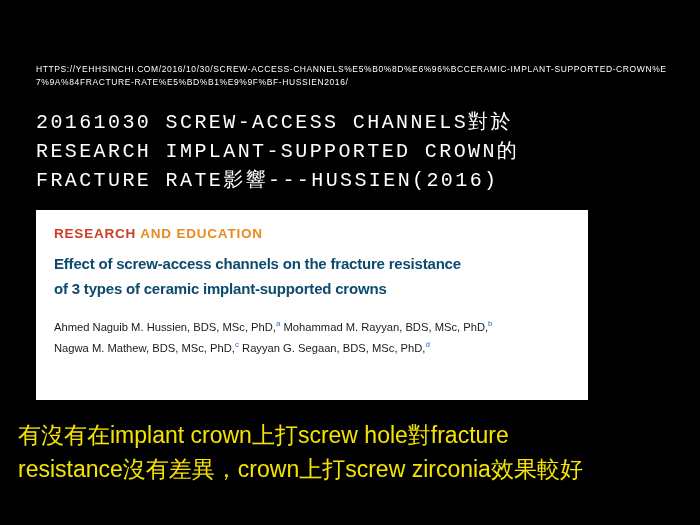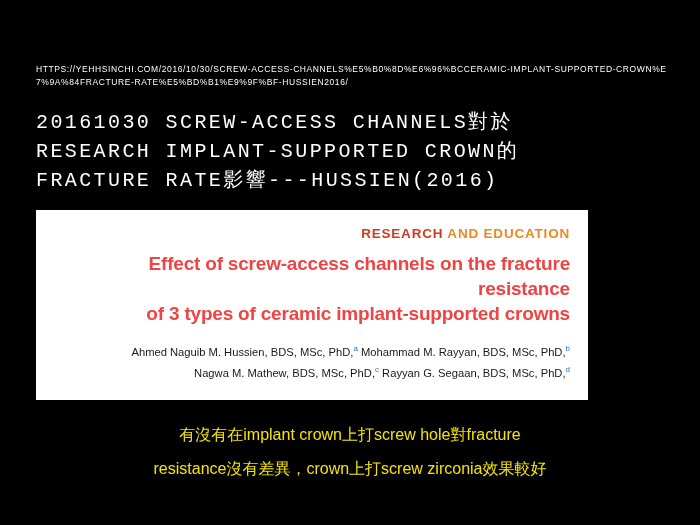--- a/index.html
+++ b/index.html
@@ -48,34 +48,34 @@
   }
   .paper-card {
     position: absolute;
     top: 177px;
     left: 36px;
     width: 552px;
     height: 190px;
     background: #ffffff;
     box-sizing: border-box;
     padding: 10px 18px 8px 18px;
-    text-align: right;
+    text-align: left;
   }
   .journal-header {
     font-size: 13.5px;
     font-weight: bold;
     letter-spacing: 0.8px;
     margin-top: 6px;
     margin-bottom: 10px;
   }
   .journal-header .red { color: #cf3b23; }
   .journal-header .orange { color: #e98a1f; }
   .paper-title {
-    color: #ef4444;
-    font-size: 19px;
+    color: #0c4a6e;
+    font-size: 15px;
     font-weight: bold;
     line-height: 25px;
     letter-spacing: -0.2px;
     margin-bottom: 14px;
     font-family: "Liberation Sans", sans-serif;
   }
   .authors {
     color: #1a1a1a;
     font-size: 11.2px;
     line-height: 18px;
@@ -85,23 +85,23 @@
     color: #2f6fb5;
     font-size: 8px;
     vertical-align: super;
   }
   .caption {
     position: absolute;
     top: 385px;
     left: 18px;
     width: 664px;
     color: #f5e400;
-    font-size: 16px;
+    font-size: 23px;
     line-height: 34px;
-    text-align: center;
+    text-align: left;
     font-family: "Liberation Sans", sans-serif;
   }
 </style>
 </head>
 <body>
 
 <div class="slide">
 
   <div class="url-line">HTTPS://YEHHSINCHI.COM/2016/10/30/SCREW-ACCESS-CHANNELS%E5%B0%8D%E6%96%BCCERAMIC-IMPLANT-SUPPORTED-CROWN%E7%9A%84FRACTURE-RATE%E5%BD%B1%E9%9F%BF-HUSSIEN2016/</div>
 

